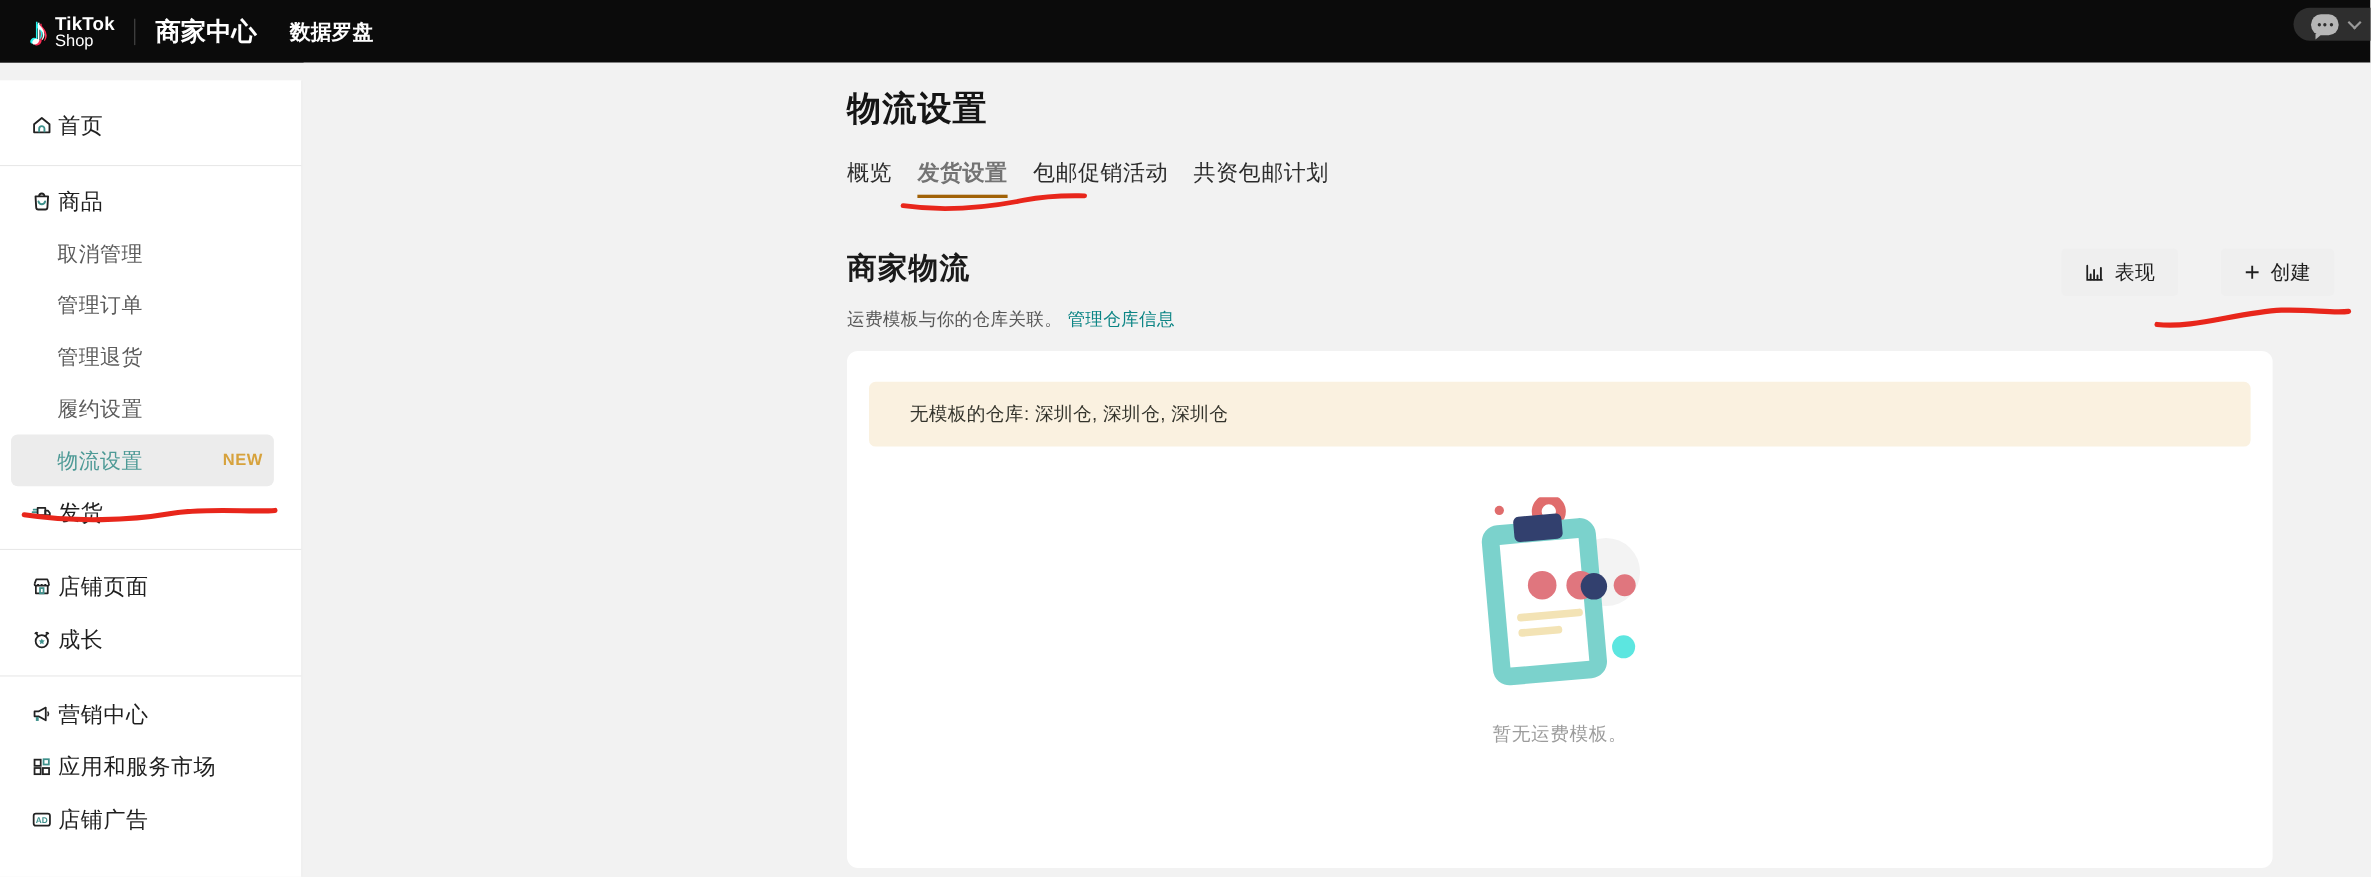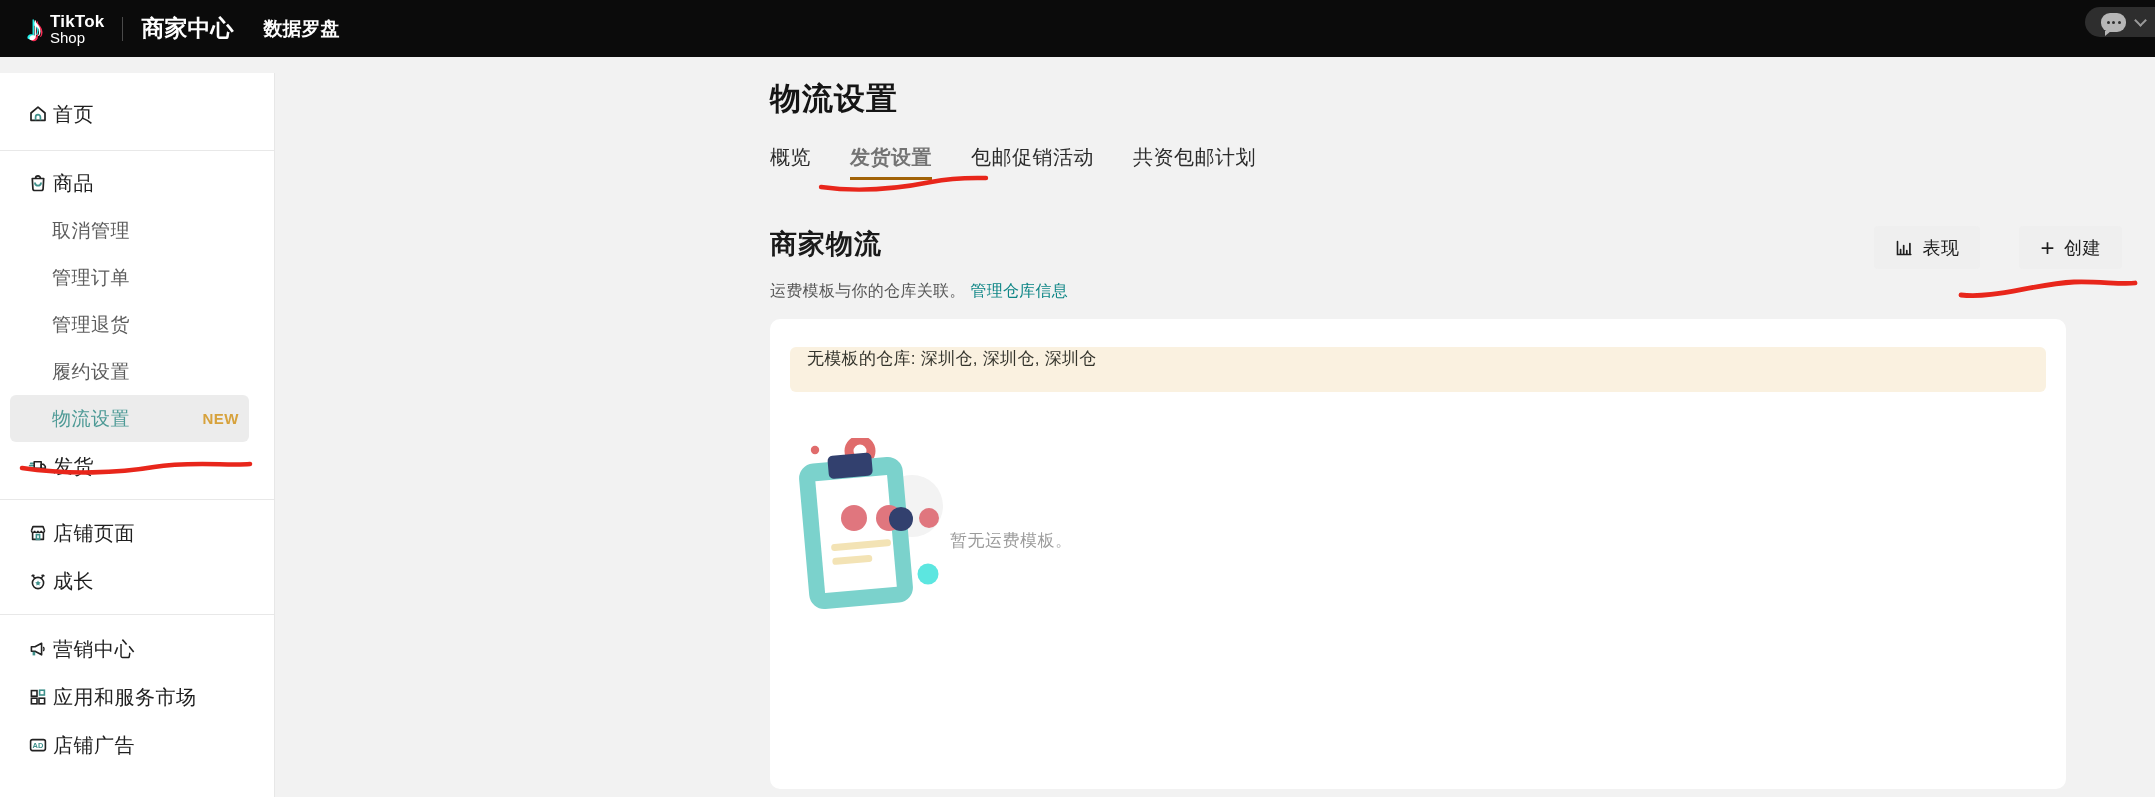--- a/index.html
+++ b/index.html
@@ -43,38 +43,38 @@
   .badge-new { margin-left:auto; margin-right:10px; color:#d7a23c; font-size:15px; font-weight:800;
                letter-spacing:.5px; }
   .side-divider { height:1px; background:#e8e8e8; margin:0; }
   .d1 { margin-top:12px; } .d2 { margin-top:9px; } .d3 { margin-top:9px; }
   .m8 { margin-top:8px; } .m9 { margin-top:9px; } .m10 { margin-top:10px; }
 
   
   .content { position:absolute; left:276px; top:57px; width:1879px; height:740px; background:#f2f2f2; }
   .inner { margin-left:494px; width:1352px; }
   .page-title { margin-top:21px; font-size:31px; font-weight:700; color:#151515; letter-spacing:1px; }
-  .tabs { display:flex; gap:39px; margin-top:24px; }
+  .tabs { display:flex; gap:23px; margin-top:24px; }
   .tab { font-size:20px; color:#2b2b2b; padding-bottom:6px; cursor:pointer; letter-spacing:.5px; }
   .tab.active { font-weight:700; color:#737373; border-bottom:3px solid #a16207; }
   .section-row { display:flex; justify-content:space-between; align-items:flex-start; margin-top:46px; }
   .section-title { font-size:27px; font-weight:700; color:#1a1a1a; letter-spacing:1px; }
   .btn-group { display:flex; gap:39px; }
   .btn { height:43px; background:#efefef; border:none; border-radius:4px; padding:0 21px;
          display:flex; align-items:center; gap:9px; font-size:18px; color:#1f1f1f; cursor:pointer;
          font-family:inherit; letter-spacing:.5px; }
   .btn svg { display:block; }
   .plus { font-size:24px; font-weight:400; line-height:20px; }
   .desc { margin-top:8px; font-size:16px; color:#575757; line-height:27px; letter-spacing:.3px; }
   .link { color:#0c8585; cursor:pointer; }
   .card { margin-top:15px; width:1296px; height:470px; background:#fff; border-radius:10px;
           padding:28px 20px 0 20px; }
-  .notice { height:45px; background:#faf1e0; border-radius:6px; display:flex; 
-            padding-left:17px; font-size:17px; color:#34342c; letter-spacing:.3px; }
-  .empty { display:flex; flex-direction:row; align-items:center; margin-top:46px; }
+  .notice { height:59px; background:#faf1e0; border-radius:6px; display:flex; align-items:center;
+            padding-left:37px; font-size:17px; color:#34342c; letter-spacing:.3px; }
+  .empty { display:flex; flex-direction:column; align-items:center; margin-top:46px; }
   .empty-caption { margin-top:32px; font-size:17px; color:#9c9c9c; letter-spacing:.5px; }
 
   .annotation { position:absolute; pointer-events:none; z-index:50; }
 </style>
 </head>
 <body>
 
 <div class="stage">
 
   <header class="topbar">

